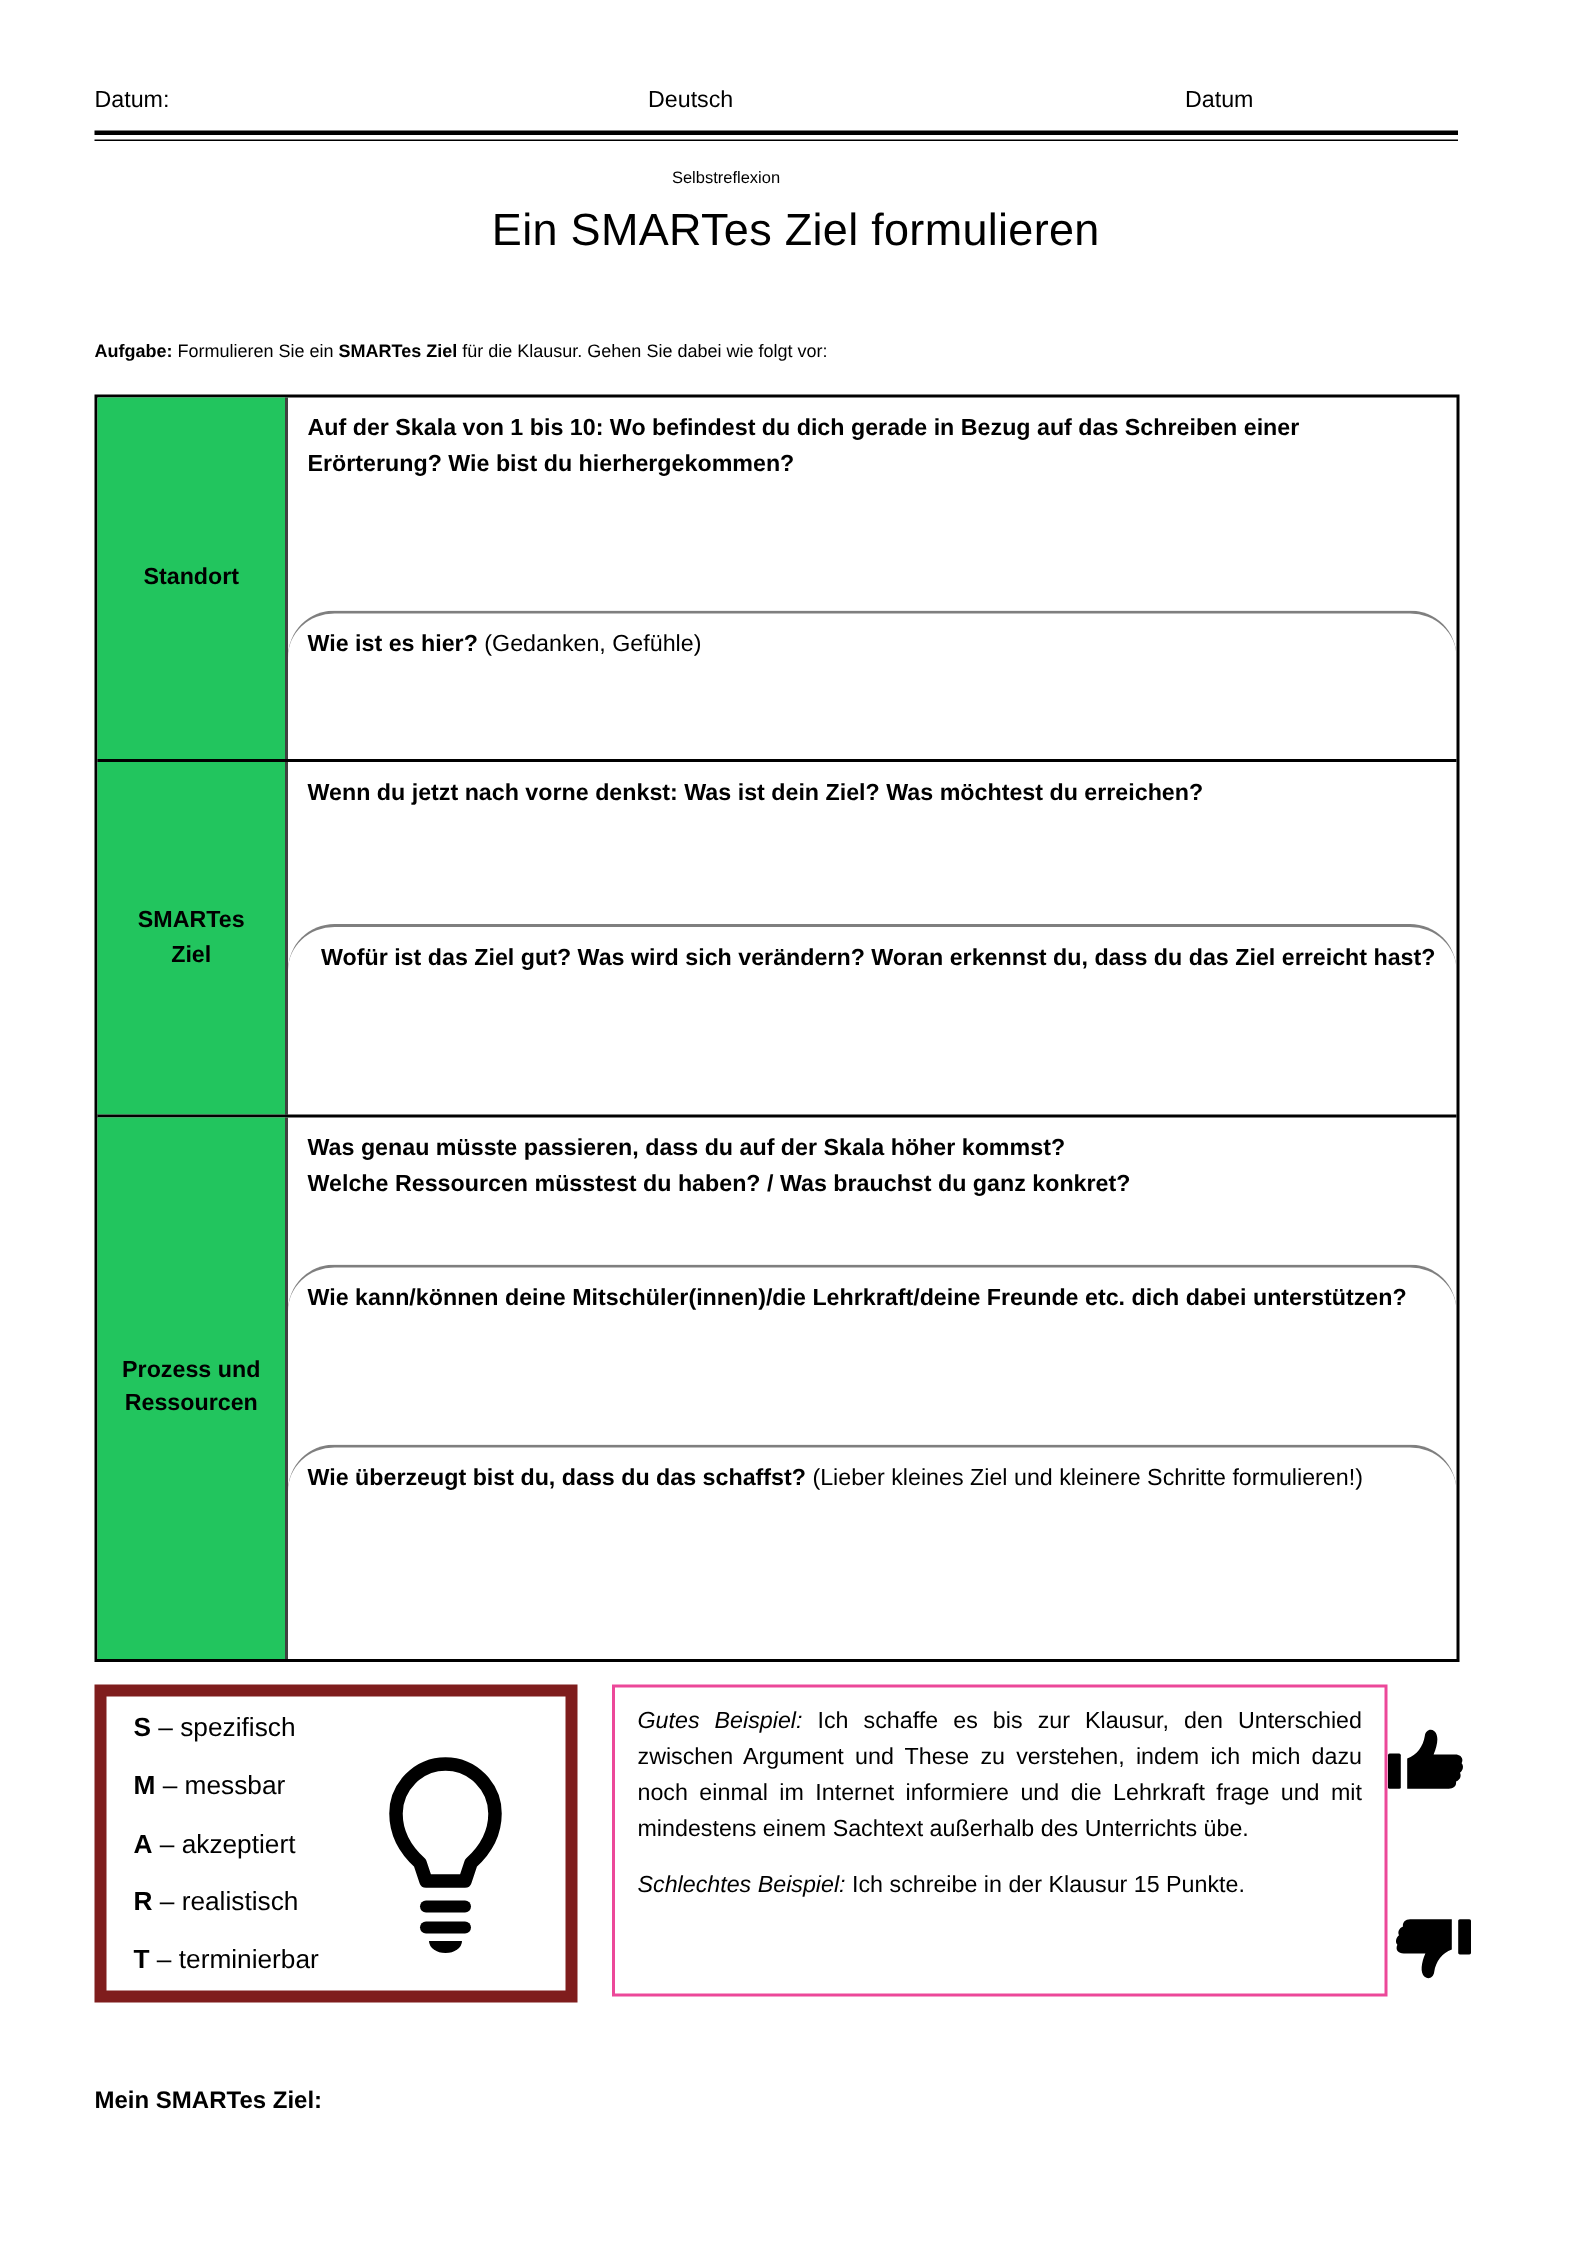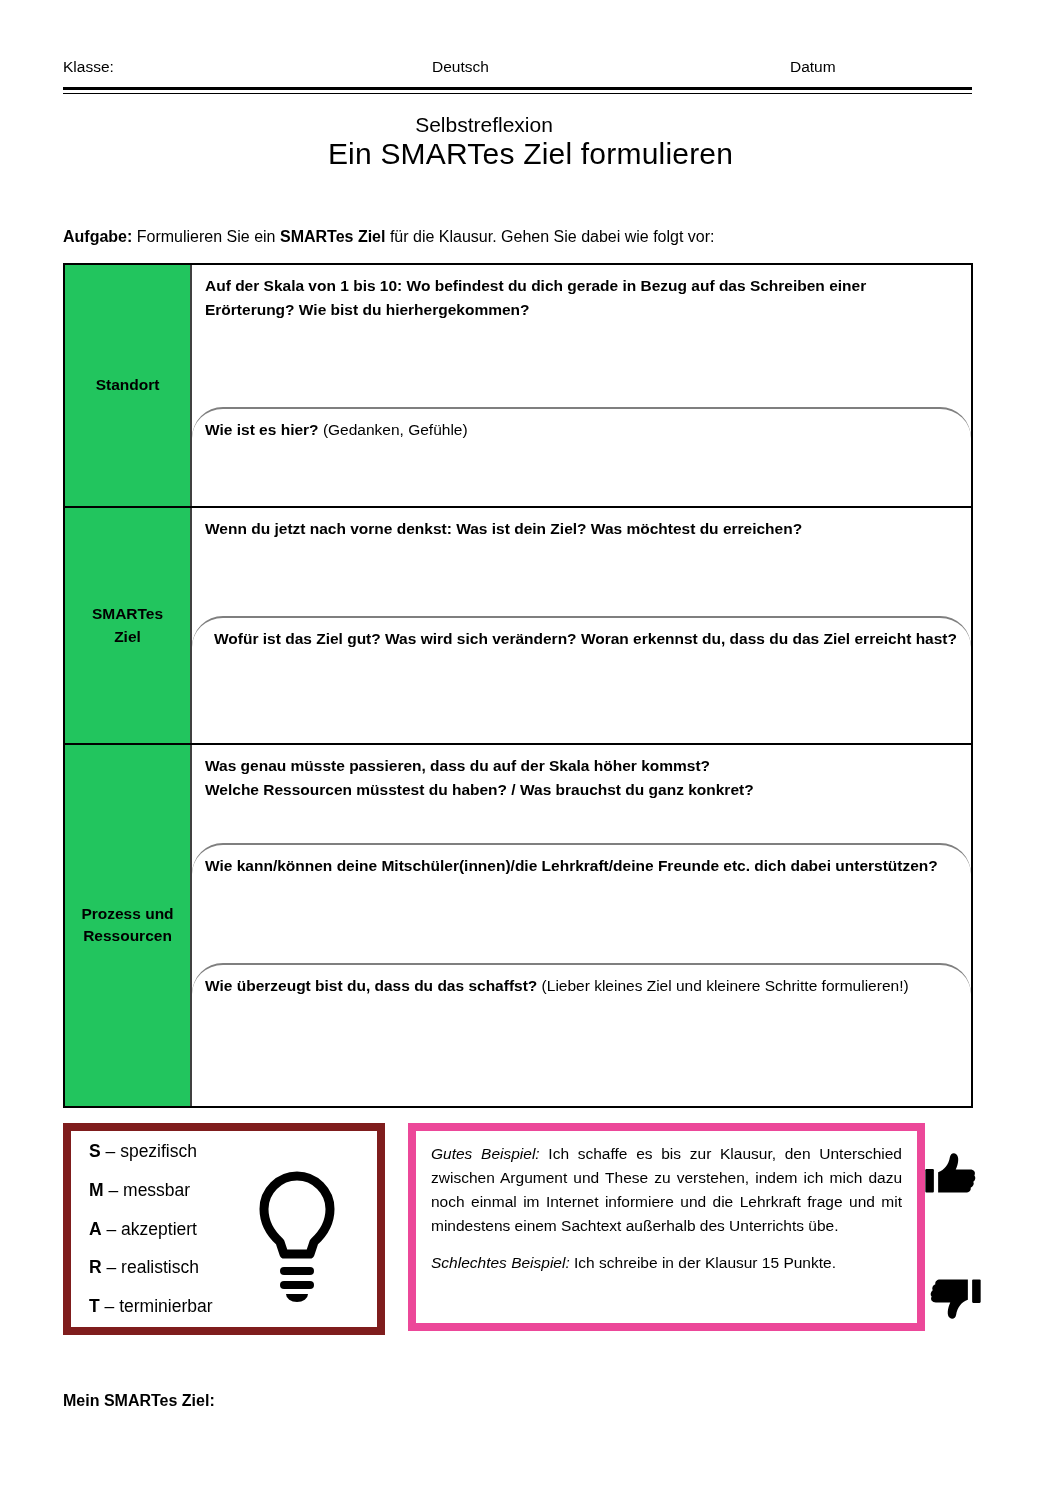--- a/index.html
+++ b/index.html
@@ -10,24 +10,24 @@
   }
   .abs{position:absolute;}
   
   .hdr{left:63px;top:58px;width:909px;height:26px;font-size:15.5px;}
   .hdr-left{position:absolute;left:0;top:0;}
   .hdr-center{position:absolute;left:369px;top:0;}
   .hdr-right{position:absolute;left:727px;top:0;}
   .rule-thick{left:63px;top:87px;width:909px;height:3px;background:#000;}
   .rule-thin{left:63px;top:93px;width:909px;height:1px;background:#000;}
   
-  .subtitle{left:0;top:113px;width:968px;text-align:center;font-size:21px;}
+  .subtitle{left:0;top:113px;width:968px;text-align:center;font-size:11px;}
   .main-title{left:0;top:137px;width:1061px;text-align:center;font-size:30px;letter-spacing:.2px;}
   
-  .task{left:63px;top:226px;width:909px;font-size:16px;line-height:1.4;}
+  .task{left:63px;top:226px;width:909px;font-size:12px;line-height:1.4;}
   .task b{font-weight:bold;}
   
   .tbl{left:63px;top:263px;width:910px;height:845px;border:2px solid #000;
        box-sizing:border-box;display:flex;flex-direction:column;}
   .tgroup{display:flex;box-sizing:border-box;}
   .tgroup + .tgroup{border-top:2px solid #000;}
   .g1{height:242px;} .g2{height:237px;} .g3{height:364px;}
   .tlabel{width:127px;box-sizing:border-box;background:#22c55e;
           border-right:2px solid #404040;display:flex;align-items:center;justify-content:center;
           font-weight:bold;font-size:15.5px;text-align:center;white-space:pre-line;line-height:1.45;}
@@ -39,37 +39,37 @@
   .c1a{height:142px;} .c1b{height:98px;}
   .c2a{height:108px;} .c2b{height:115px;text-align:right;}
   .c3a{height:98px;} .c3b{height:120px;} .c3c{height:118px;}
   
   .smart-box{left:63px;top:1123px;width:322px;height:212px;border:8px solid #7f1d1d;
              box-sizing:border-box;padding:10px 0 10px 18px;
              display:flex;flex-direction:column;justify-content:space-between;}
   .smart-item{font-size:17.5px;}
   .smart-item .letter{font-weight:bold;}
   .bulb{position:absolute;left:255px;top:1170px;width:84px;height:134px;}
-  .ex-box{left:408px;top:1123px;width:517px;height:208px;border:8px solid #ec4899;
+  .ex-box{left:408px;top:1123px;width:517px;height:208px;border:2px solid #ec4899;
           box-sizing:border-box;padding:11px 15px 0 15px;font-size:15.5px;line-height:1.55;
           text-align:justify;}
   .ex-box p{margin:0;}
   .ex-box p + p{margin-top:13px;}
   .ex-box em{font-style:italic;}
   .thumb{width:54px;height:48px;}
   .thumb-up{left:925px;top:1152px;}
   .thumb-down{left:927px;top:1272px;}
   
   .goal{left:63px;top:1392px;font-size:16px;font-weight:bold;}
 </style>
 </head>
 <body>
 
 <div class="abs hdr">
-  <span class="hdr-left">Klasse:</span>
+  <span class="hdr-left">Datum:</span>
   <span class="hdr-center">Deutsch</span>
   <span class="hdr-right">Datum</span>
 </div>
 <div class="abs rule-thick"></div>
 <div class="abs rule-thin"></div>
 
 <div class="abs subtitle">Selbstreflexion</div>
 <div class="abs main-title">Ein SMARTes Ziel formulieren</div>
 
 <div class="abs task">

